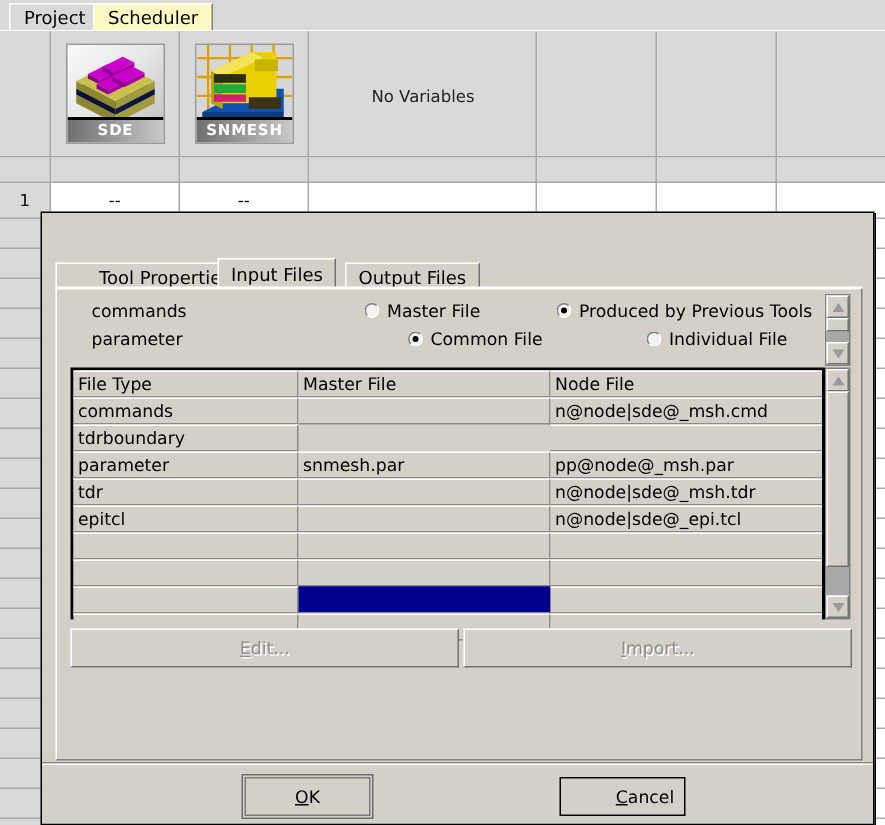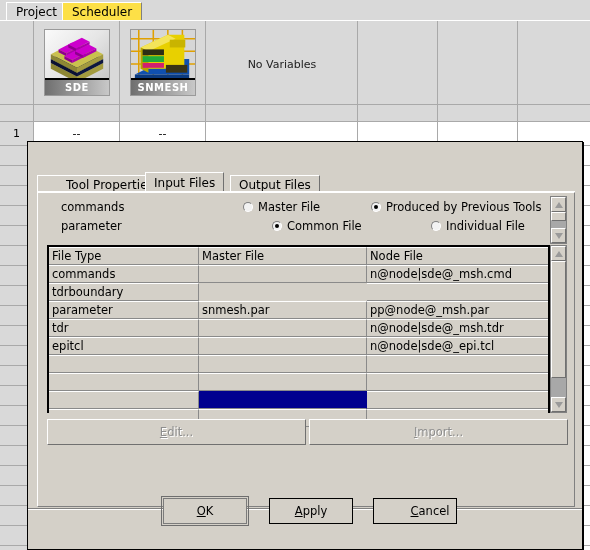--- a/index.html
+++ b/index.html
@@ -12,21 +12,21 @@
   }
   #root{position:relative;width:590px;height:550px;background:#d9d9d9;}
 
   
   .app-tabs{position:absolute;left:0;top:0;width:590px;height:21px;background:#d9d9d9;}
   .app-tab{
     position:absolute;top:2px;height:19px;line-height:18px;
     padding:0 9px;font-size:12px;color:#000;box-sizing:border-box;
   }
   .app-tab.active{left:6px;background:#d9d9d9;border-left:1px solid #fff;border-top:1px solid #fff;border-right:1px solid #808080;font-weight:400;}
-  .app-tab.inactive{left:62px;background:#fde047;border-left:1px solid #fff;border-top:1px solid #fff;border-right:1px solid #808080;text-align:center;}
+  .app-tab.inactive{left:62px;background:#fef9c3;border-left:1px solid #fff;border-top:1px solid #fff;border-right:1px solid #808080;text-align:center;}
   .app-tabs-underline{position:absolute;left:0;top:20px;width:590px;height:1px;background:#fff;}
 
   .grid{position:absolute;left:0;top:21px;width:590px;height:529px;background:#b9b9b9;}
   .gcell{position:absolute;box-sizing:border-box;background:#d9d9d9;border-right:1px solid #a9a9a9;border-bottom:1px solid #a9a9a9;}
   .gcell.white{background:#fff;}
   .gcell.hdr{background:#d9d9d9;}
   .gcell-lbl{position:absolute;width:100%;text-align:center;font-size:11px;color:#000;}
 
   .toolicon{position:absolute;box-sizing:border-box;
     background:linear-gradient(135deg,#fafafa 0%,#e6e6e6 45%,#bdbdbd 100%);
@@ -144,21 +144,21 @@
     background:#d4d0c8;box-sizing:border-box;
     border-left:1px solid #fff;border-top:1px solid #fff;
     border-right:1px solid #707070;border-bottom:1px solid #707070;
     font-size:11.5px;color:#8e8e8e;text-shadow:1px 1px 0 #fff;
   }
   .flatbtn u{text-decoration:underline;}
 
   
   .sep{position:absolute;left:0;top:341px;width:554px;height:2px;
        border-top:1px solid #808080;border-bottom:1px solid #fff;box-sizing:border-box;}
-  .footer{position:absolute;left:0;top:325px;width:554px;height:38px;}
+  .footer{position:absolute;left:0;top:345px;width:554px;height:38px;}
   .pbtn{
     position:absolute;top:6px;height:26px;line-height:25px;text-align:center;
     background:#d4d0c8;box-sizing:border-box;
     border:1px solid #000;
     font-size:11.5px;color:#000;cursor:pointer;
   }
   .pbtn.default{
     border:1px solid #7b7b7b;
   }
   .pbtn.default:before{
@@ -539,22 +539,19 @@
           </div>
         </div>
       </div>
 
       <div class="sep"></div>
 
       <div class="footer">
         <div class="pbtn default" style="left:135px;width:84px;">
           <u>O</u><span>K</span>
         </div>
-        <div class="pbtn" style="left:241px;width:84px;">
-          <u>A</u><span>pply</span>
-        </div>
         <div class="pbtn" style="left:345px;width:84px;padding-left:30px;">
           <u>C</u><span>ancel</span>
         </div>
       </div>
     </div>
   </div>
 </div>
 
 </body></html>

